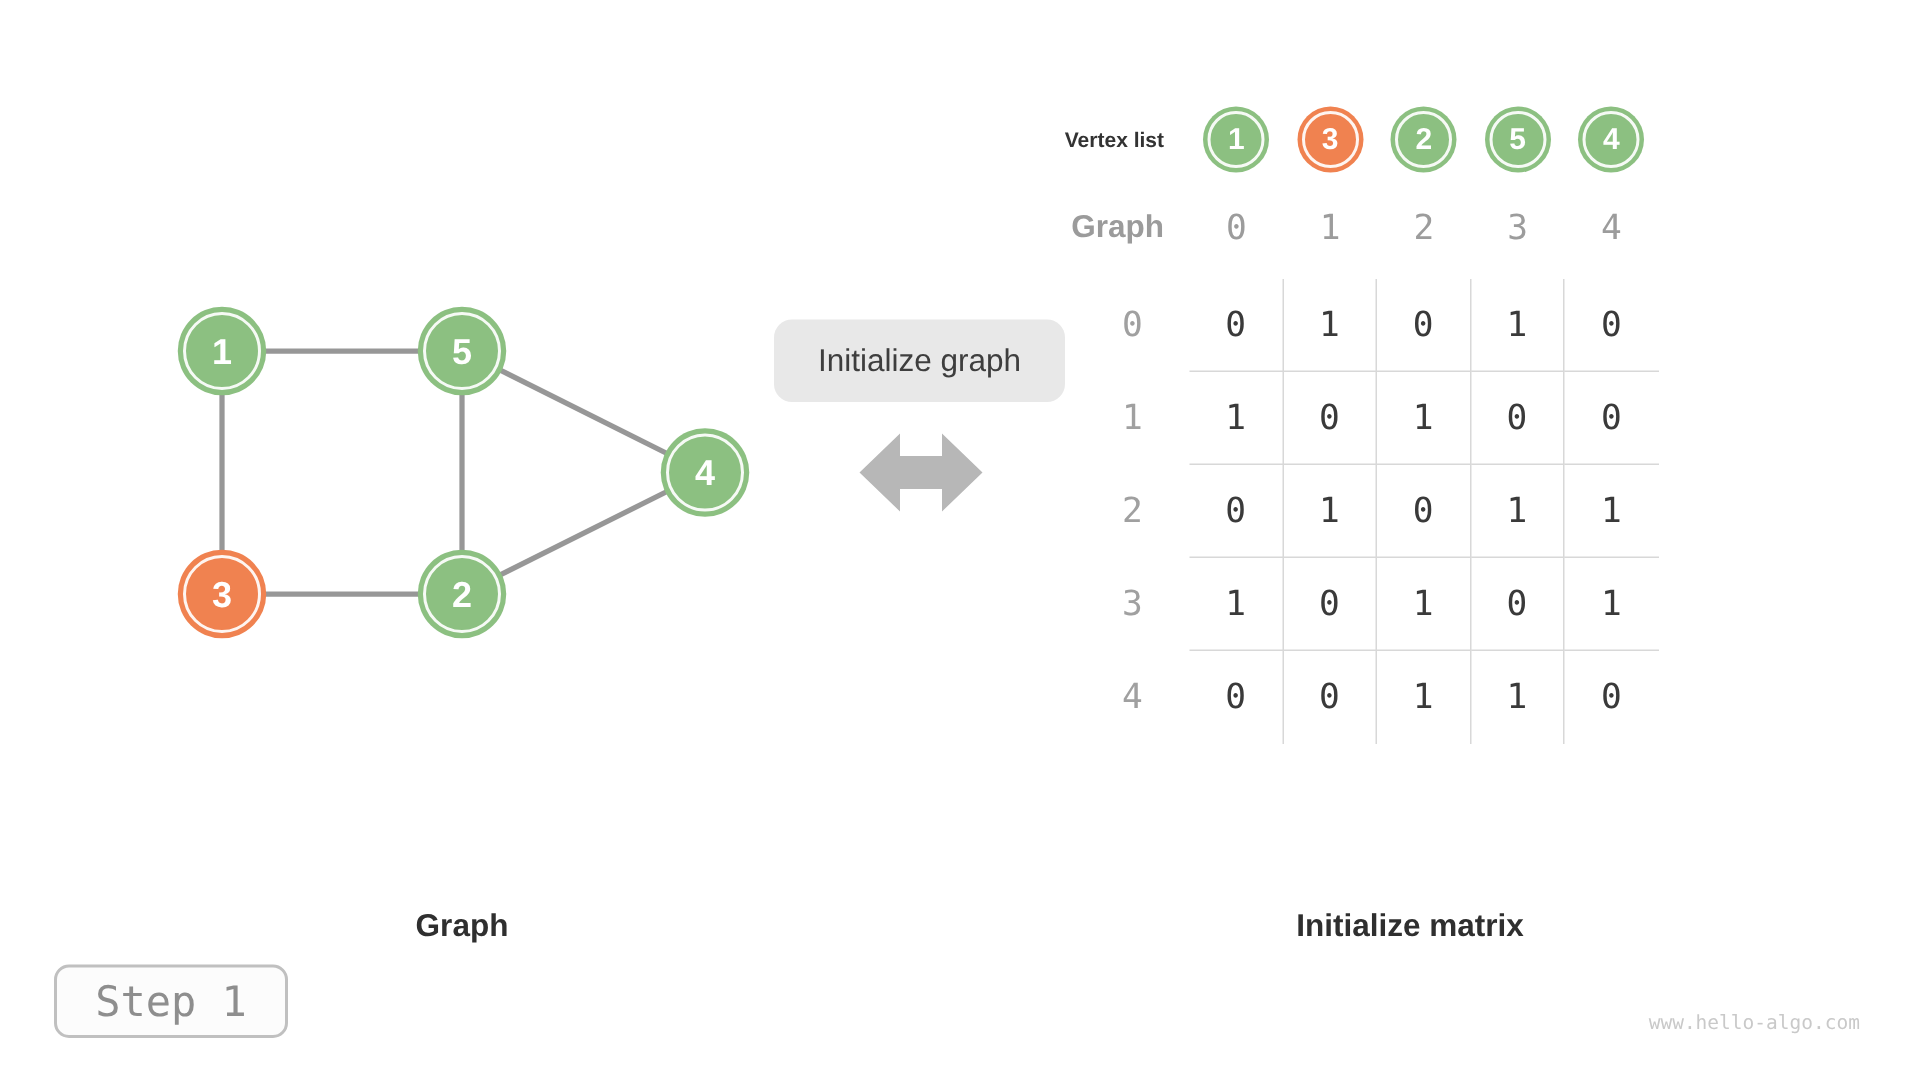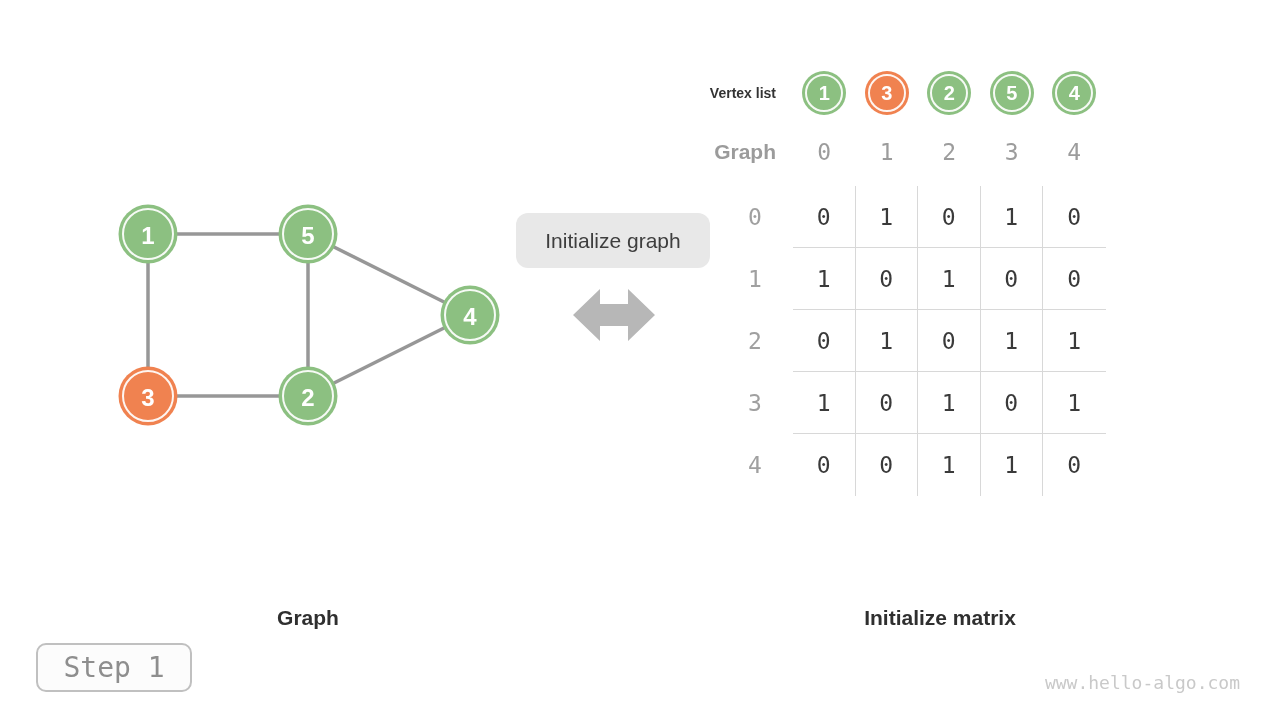--- a/index.html
+++ b/index.html
@@ -166,21 +166,21 @@
     justify-content: center;
     font-family: "DejaVu Sans Mono", monospace;
     font-size: 28px;
     color: #8e8e8e;
   }
   .watermark {
     position: absolute;
     right: 40px; top: 672px;
     height: 22px; line-height: 22px;
     font-family: "DejaVu Sans Mono", monospace;
-    font-size: 18px;
+    font-size: 13px;
     color: #c9c9c9;
   }
 </style>
 </head>
 <body>
 
 <div class="canvas">
 
   <svg id="graph-svg">
       <line x1="148" y1="234" x2="308" y2="234" stroke="#979797" stroke-width="3.5"></line>

